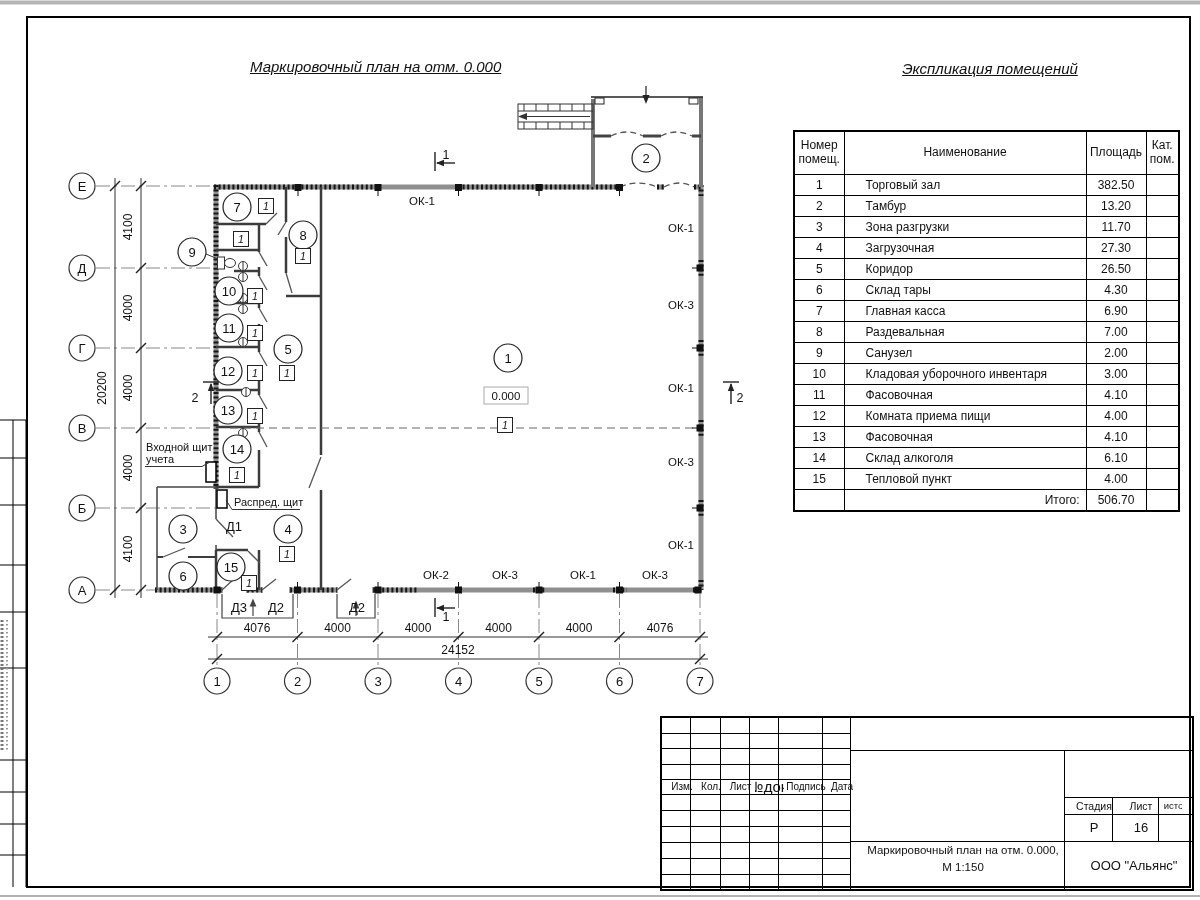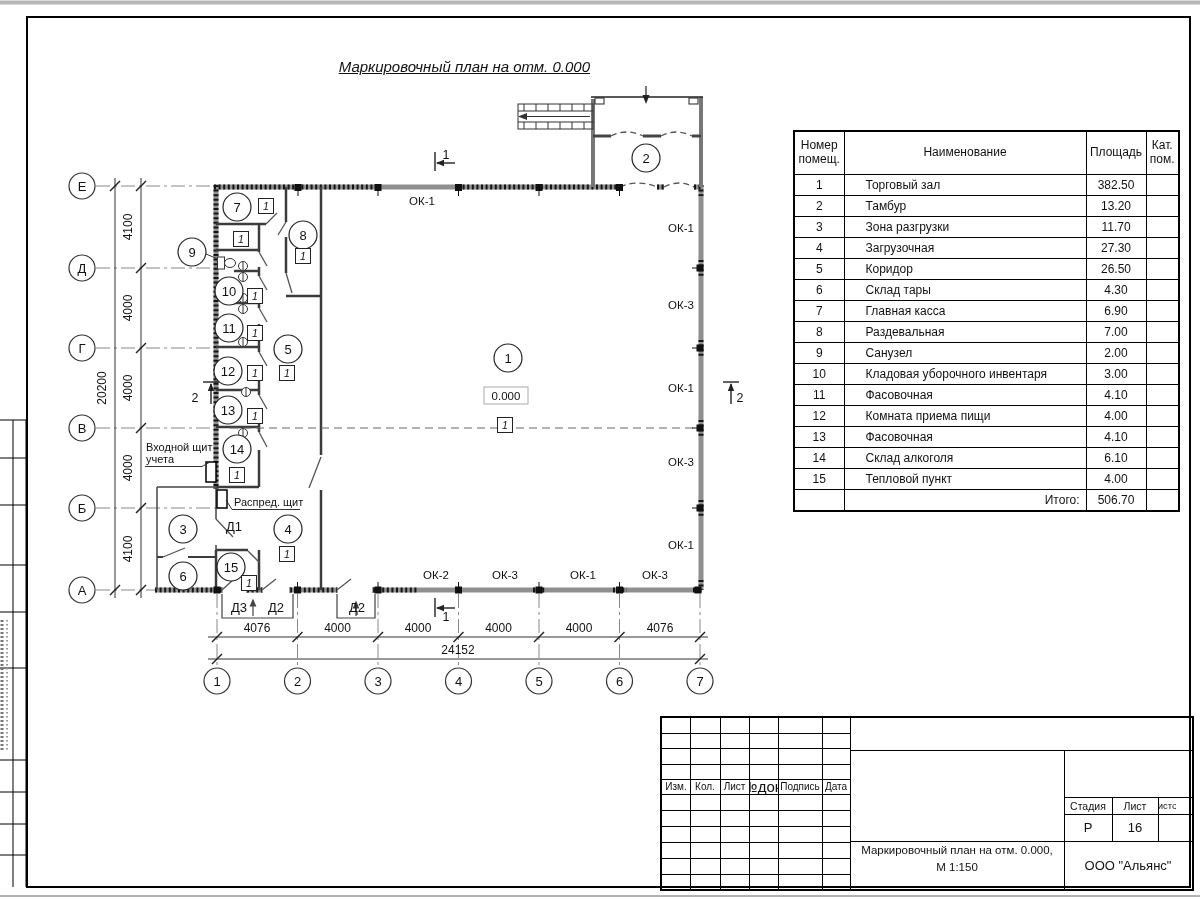--- a/index.html
+++ b/index.html
@@ -1,20 +1,20 @@
 <!DOCTYPE html>
 <html><head>
 <meta charset="utf-8">
 <style>
   html,body{margin:0;padding:0;background:#fff;}
   #sheet{position:relative;width:1200px;height:900px;background:#ffffff;overflow:hidden;
          font-family:"Liberation Sans", sans-serif;color:#111;}
   svg{position:absolute;left:0;top:0;}
   svg text{fill:#111;font-family:"Liberation Sans", sans-serif;}
-  .title-main{position:absolute;left:250px;top:58px;width:340px;text-align:right;
+  .title-main{position:absolute;left:250px;top:58px;width:340px;text-align:left;
     font-style:italic;font-size:15px;text-decoration:underline;}
   .title-expl{position:absolute;left:820px;top:60px;width:340px;text-align:center;
     font-style:italic;font-size:15px;text-decoration:underline;}
   table.exp{position:absolute;left:793px;top:130px;border-collapse:collapse;
     font-size:12px;table-layout:fixed;width:385px;background:#fff;}
   table.exp td,table.exp th{border:1px solid #000;font-weight:normal;overflow:hidden;
     white-space:nowrap;}
   table.exp{border:2px solid #000;}
   table.exp th{font-size:12px;white-space:normal;line-height:1.15;padding:1px 2px;}
   table.exp tr{height:21px;}
@@ -22,21 +22,21 @@
   table.exp tr.total-row{height:22px;padding-left:32px;}
   td.c{text-align:center;}
   td.n{text-align:left;padding-left:21px;}
   td.r{text-align:right;padding-right:6px;}
   
   #tb{position:absolute;left:660px;top:716px;width:530px;height:171px;
       border:2px solid #000;box-sizing:content-box;font-size:10px;}
   #tb .vl{position:absolute;top:0;width:0;border-left:1px solid #000;}
   #tb .hl{position:absolute;left:0;height:0;border-top:1px solid #000;}
   #tb .cell{position:absolute;display:flex;align-items:center;justify-content:center;
-    text-align:center;overflow:hidden;}
+    text-align:center;overflow:hidden;margin-left:6px;}
 </style>
 </head>
 <body>
 
 <div id="sheet">
 
 <svg width="1200" height="900" viewBox="0 0 1200 900">
 
   <g>
     <line x1="0" y1="2.5" x2="1200" y2="2.5" stroke="#b5b5b5" stroke-width="4"></line>
@@ -571,20 +571,21 @@
           <text x="249" y="587">1</text>
         </g>
     <g>
           <rect x="497.5" y="417.5" width="15" height="15" fill="#fff" stroke="#222"></rect>
           <text x="505" y="429">1</text>
         </g>
   </g>
 </svg>
 
 <div class="title-main">Маркировочный план на отм. 0.000</div>
+<div class="title-expl">Экспликация помещений</div>
 
 <table class="exp">
   <colgroup>
         <col style="width:50px">
         <col style="width:242px">
         <col style="width:60px">
         <col style="width:33px">
       </colgroup>
   <tbody>
         <tr class="hdr">

